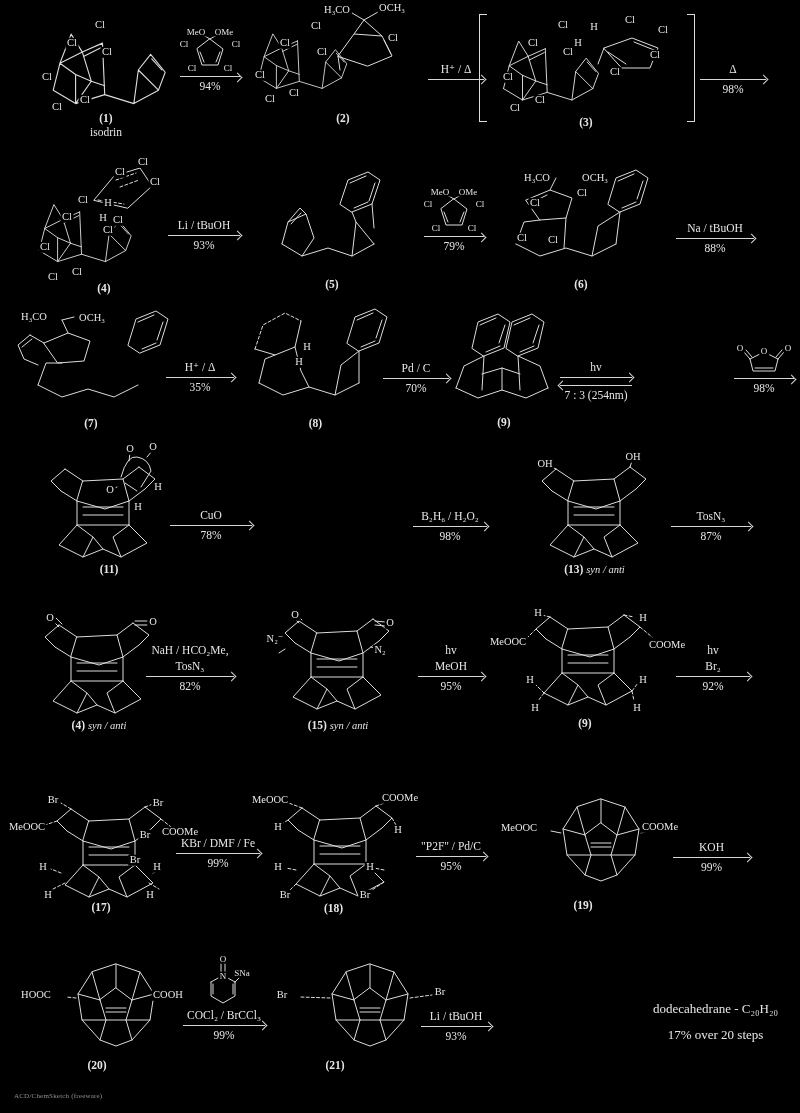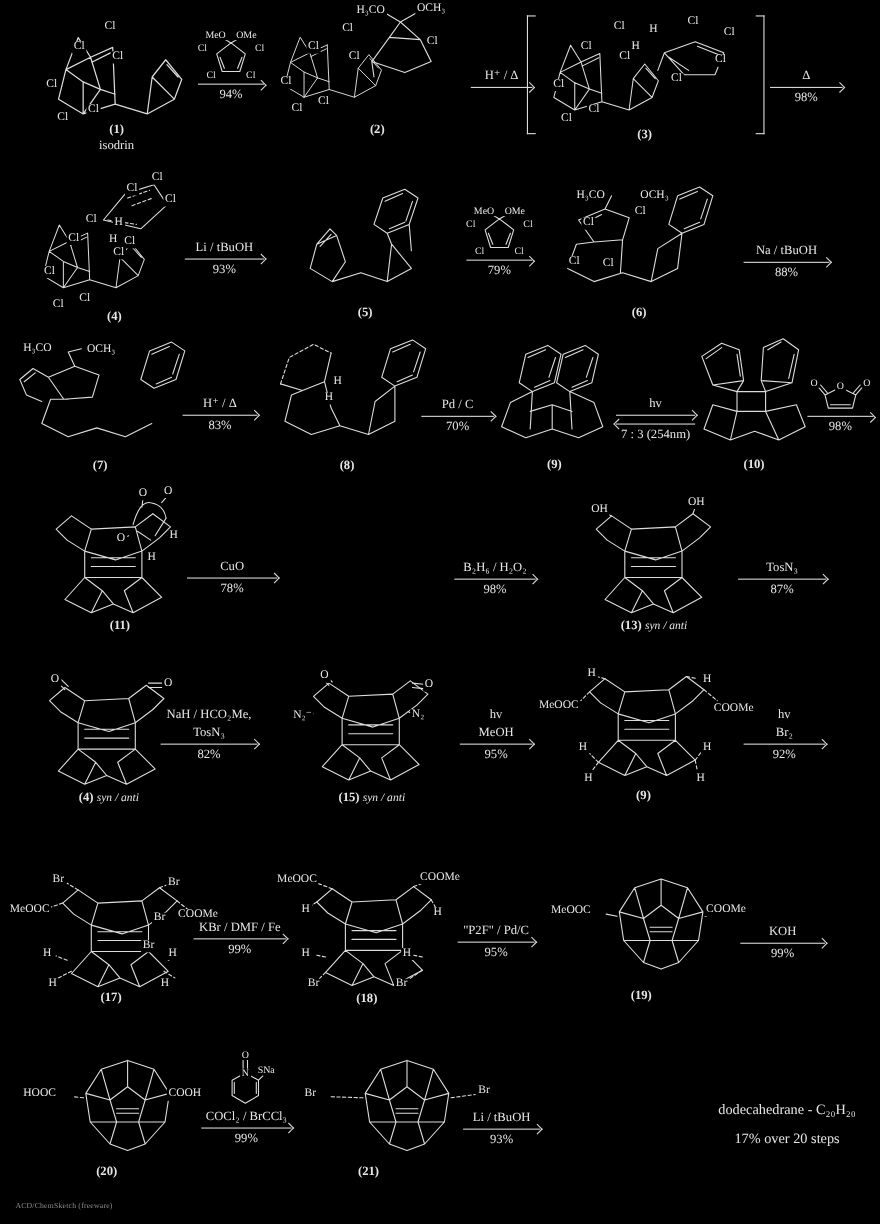--- a/index.html
+++ b/index.html
@@ -197,21 +197,21 @@
         <path d="M28,40 L52,30 L74,38 L68,58 L42,60 Z M52,30 L46,17 M46,17 L58,14 M28,40 L14,32 M16,36 L6,44 M14,32 L2,42 L8,56 L22,62 M112,42 L120,16 L140,8 L152,16 L144,42 L124,50 Z M122,19 L138,12 M147,19 L141,37 M126,46 L140,40 M22,82 L46,94 L72,86 L98,94 L122,82 M22,82 L30,60 L46,60? M30,60 L42,60 M74,38? M68,58 L70,86 M124,50 L122,82 M98,94 L104,64 L124,50"></path>
       </svg>
     <div class="cap">(7)</div>
   <span class="al" style="left: 18px; top: 14px;">H₃CO</span>
       <span class="al" style="left: 76px; top: 15px;">OCH₃</span>
     </div>
 
   <div class="rx" style="left:166px;top:361px;width:68px">
     <div class="rt">H⁺ / Δ</div>
     <div class="shaft"></div>
-    <div class="rt">83%</div>
+    <div class="rt">35%</div>
   </div>
 
   <div class="st" style="left:243px;top:303px;width:145px;height:128px">
     <svg width="145" height="106">
         <path d="M58,18 L52,44 L32,52 L12,46"></path>
         <path class="d" d="M12,46 L20,22 L42,10 L58,18"></path>
         <path d="M104,40 L112,14 L132,6 L144,14 L136,40 L116,48 Z M114,17 L130,10 M139,17 L133,35 M118,44 L132,38 M16,80 L40,92 L66,84 L92,92 L116,80 M16,80 L22,56 L32,52 M52,44 L58,68 L66,84 M116,48 L116,80 M92,92 L98,62 L116,48"></path>
       </svg>
     <div class="cap">(8)</div>
   <span class="al" style="left: 64px; top: 44px;">H</span>
@@ -231,26 +231,20 @@
     <div class="cap">(9)</div>
   </div>
 
   <div class="rx" style="left:560px;top:361px;width:72px">
     <div class="rt">hv</div>
     <div class="shaft"></div>
     <div class="shaft l" style="margin-top:4px"></div>
     <div class="rt">7 : 3 (254nm)</div>
   </div>
 
-  <div class="st" style="left:628px;top:308px;width:115px;height:122px">
-    <svg width="115" height="100">
-        <path d="M20,42 L10,16 L28,4 L44,10 L48,38 Z M14,18 L28,8 M42,14 L45,34 M64,38 L66,8 L84,0 L98,10 L92,40 Z M70,10 L82,3 M94,14 L89,36 M42,48 L68,48 L68,66 L42,66 Z M20,42 L42,48 M48,38 L42,48 M64,38 L68,48 M92,40 L68,48 M12,82 L36,92 L58,84 L80,92 L104,80 M12,82 L20,60 L42,66 M42,66 L36,92 M68,66 L80,92 M104,80 L96,60 L68,66"></path>
-      </svg>
-    <div class="cap">(10)</div>
-  </div>
 
   <div class="rx sm" style="left:734px;top:339px;width:60px">
     <div class="mini" style="width:58px;height:36px">
       <svg width="58" height="36">
           <path d="M15,20 L25,15 M33,15 L43,20 M15,20 L18,32 L40,32 L43,20 M20,29 L38,29 M15,20 L9,13 M17,18 L11,11 M43,20 L49,13 M41,18 L47,11"></path>
         </svg>
     <span class="al" style="left: 5px; top: 9px;">O</span>
         <span class="al" style="left: 29px; top: 12px;">O</span>
         <span class="al" style="left: 53px; top: 9px;">O</span>
       </div>
@@ -326,21 +320,21 @@
   <div class="st" style="left:263px;top:591px;width:150px;height:142px">
     <svg width="150" height="118">
         <g transform="translate(8,16)">
           <path d="M28,14 L14,26 L24,36 M28,14 L46,26 M102,12 L118,24 L108,34 M102,12 L86,24 M46,26 L86,24 L92,46 L68,54 L40,46 Z M40,46 L40,70 L92,70 L92,46 M46,52 L86,52 M46,60 L86,60 M24,36 L40,46 M108,34 L92,46 M40,70 L22,90 L46,102 L66,94 L84,102 L110,88 L92,70 M46,102 L56,82 L66,94 M56,82 L40,70 M84,102 L76,82 L92,70"></path>
         </g>
         <path d="M36,32 L32,28 M39,29 L35,25 M112,30 L122,31 M112,34 L122,35 M22,58 L16,62 M108,56 L113,58"></path>
       </svg>
     <div class="cap"><span>(15)</span> <span class="sfx">syn / anti</span></div>
   <span class="al" style="left: 32px; top: 24px;">O</span>
       <span class="al" style="left: 127px; top: 32px;">O</span>
-      <span class="al" style="left: 12px; top: 60px;">N₂⁻</span>
+      <span class="al" style="left: 12px; top: 48px;">N₂⁻</span>
       <span class="al" style="left: 117px; top: 59px;">N₂</span>
     </div>
 
   <div class="rx" style="left:418px;top:644px;width:66px">
     <div class="rt">hv</div>
     <div class="rt">MeOH</div>
     <div class="shaft"></div>
     <div class="rt">95%</div>
   </div>
 

